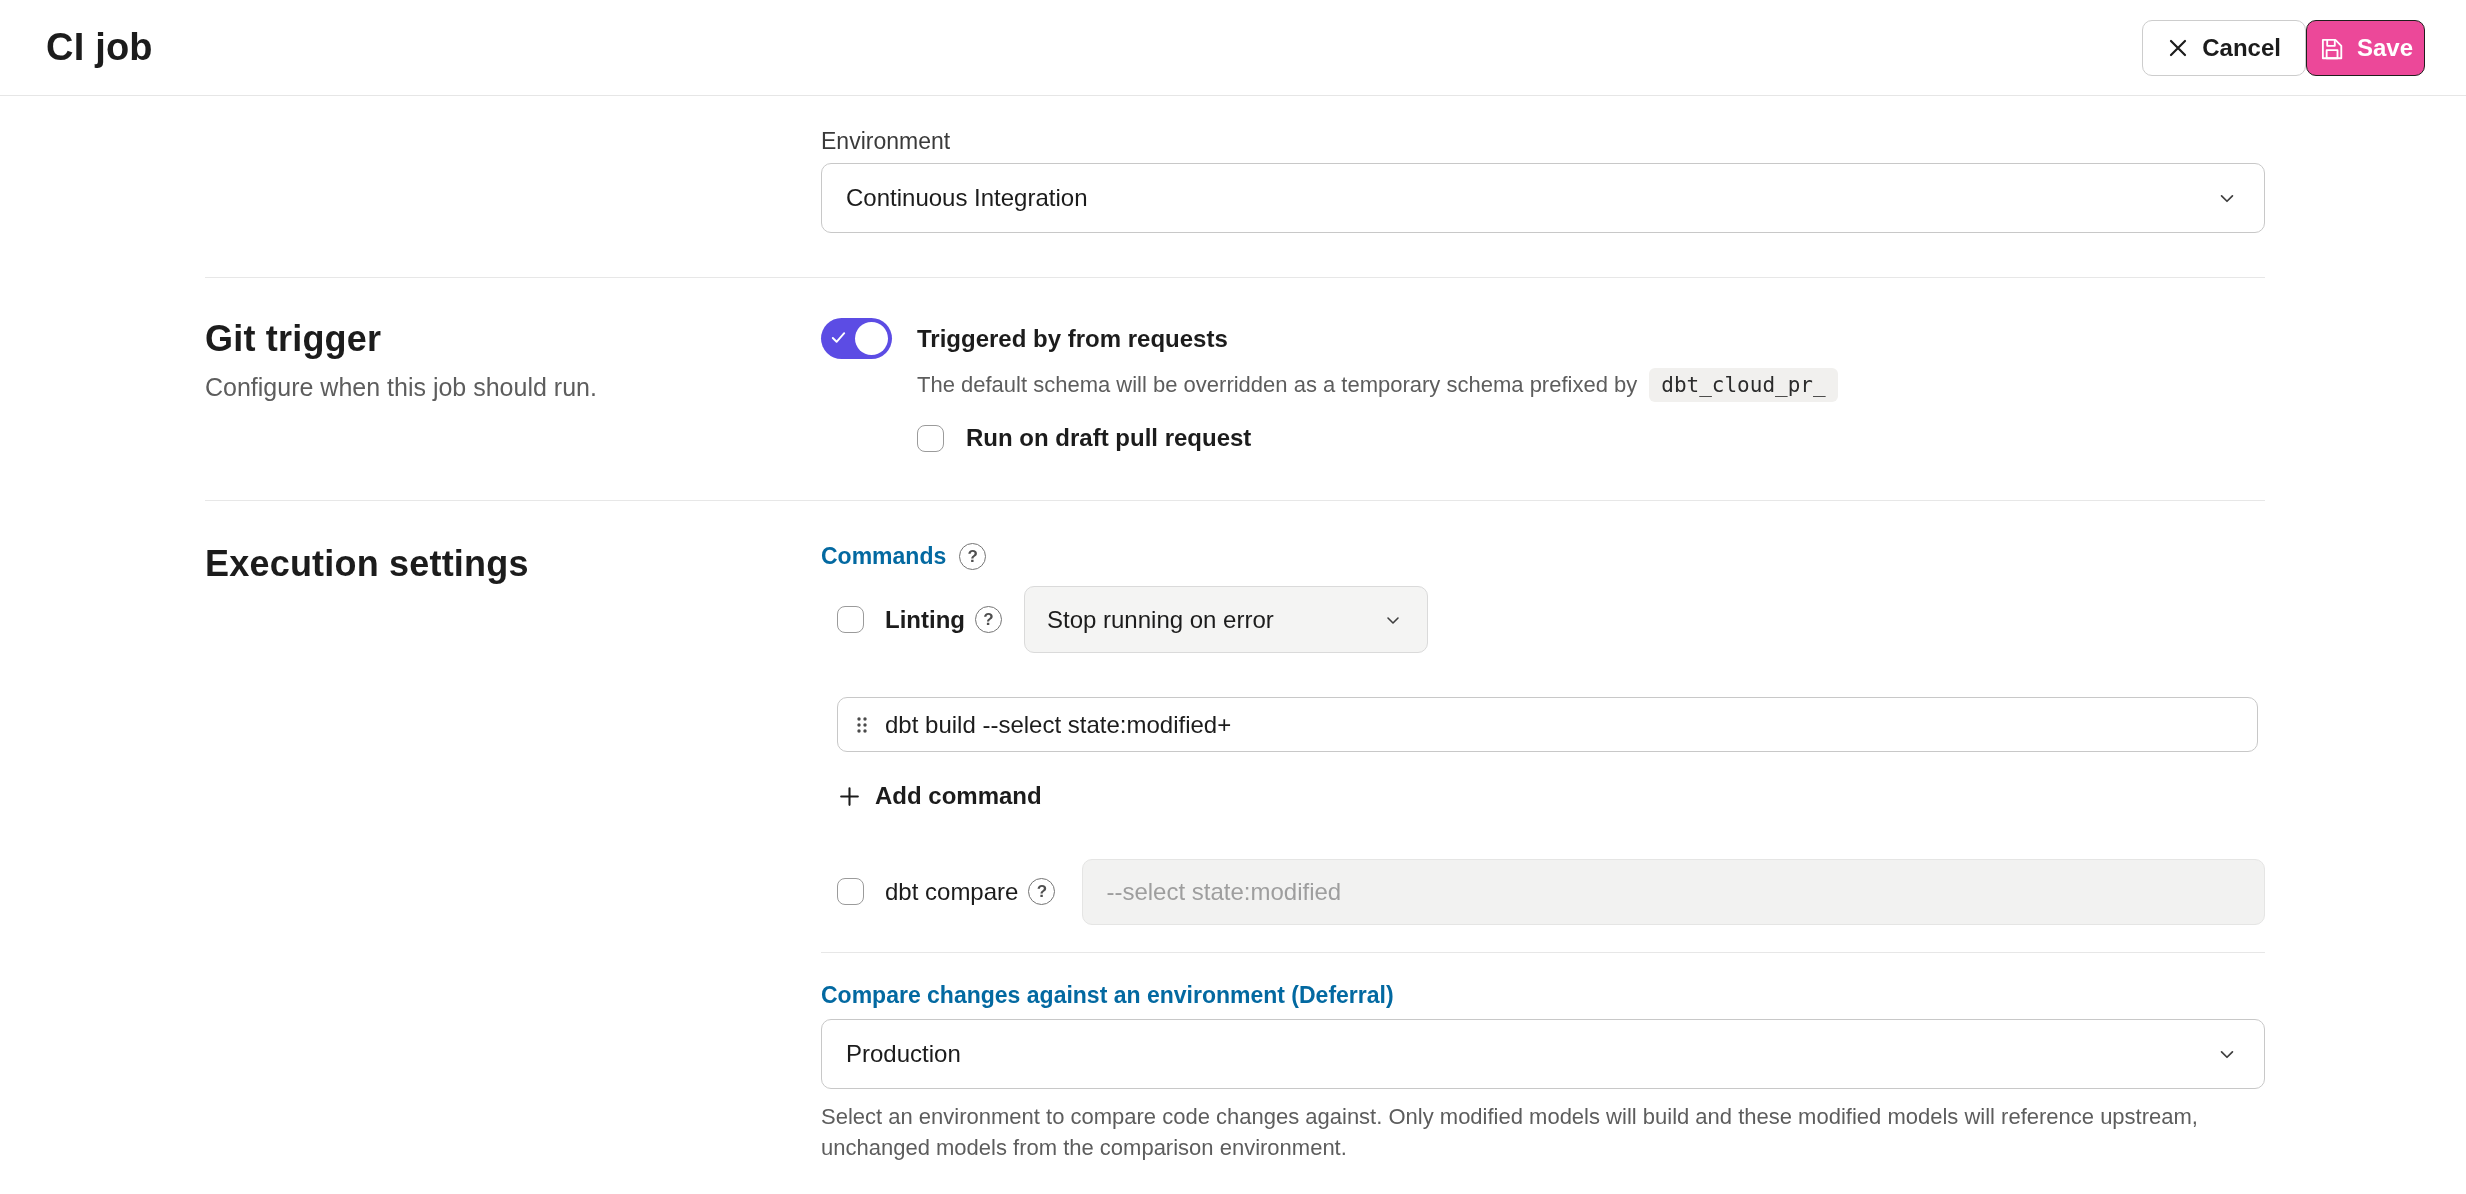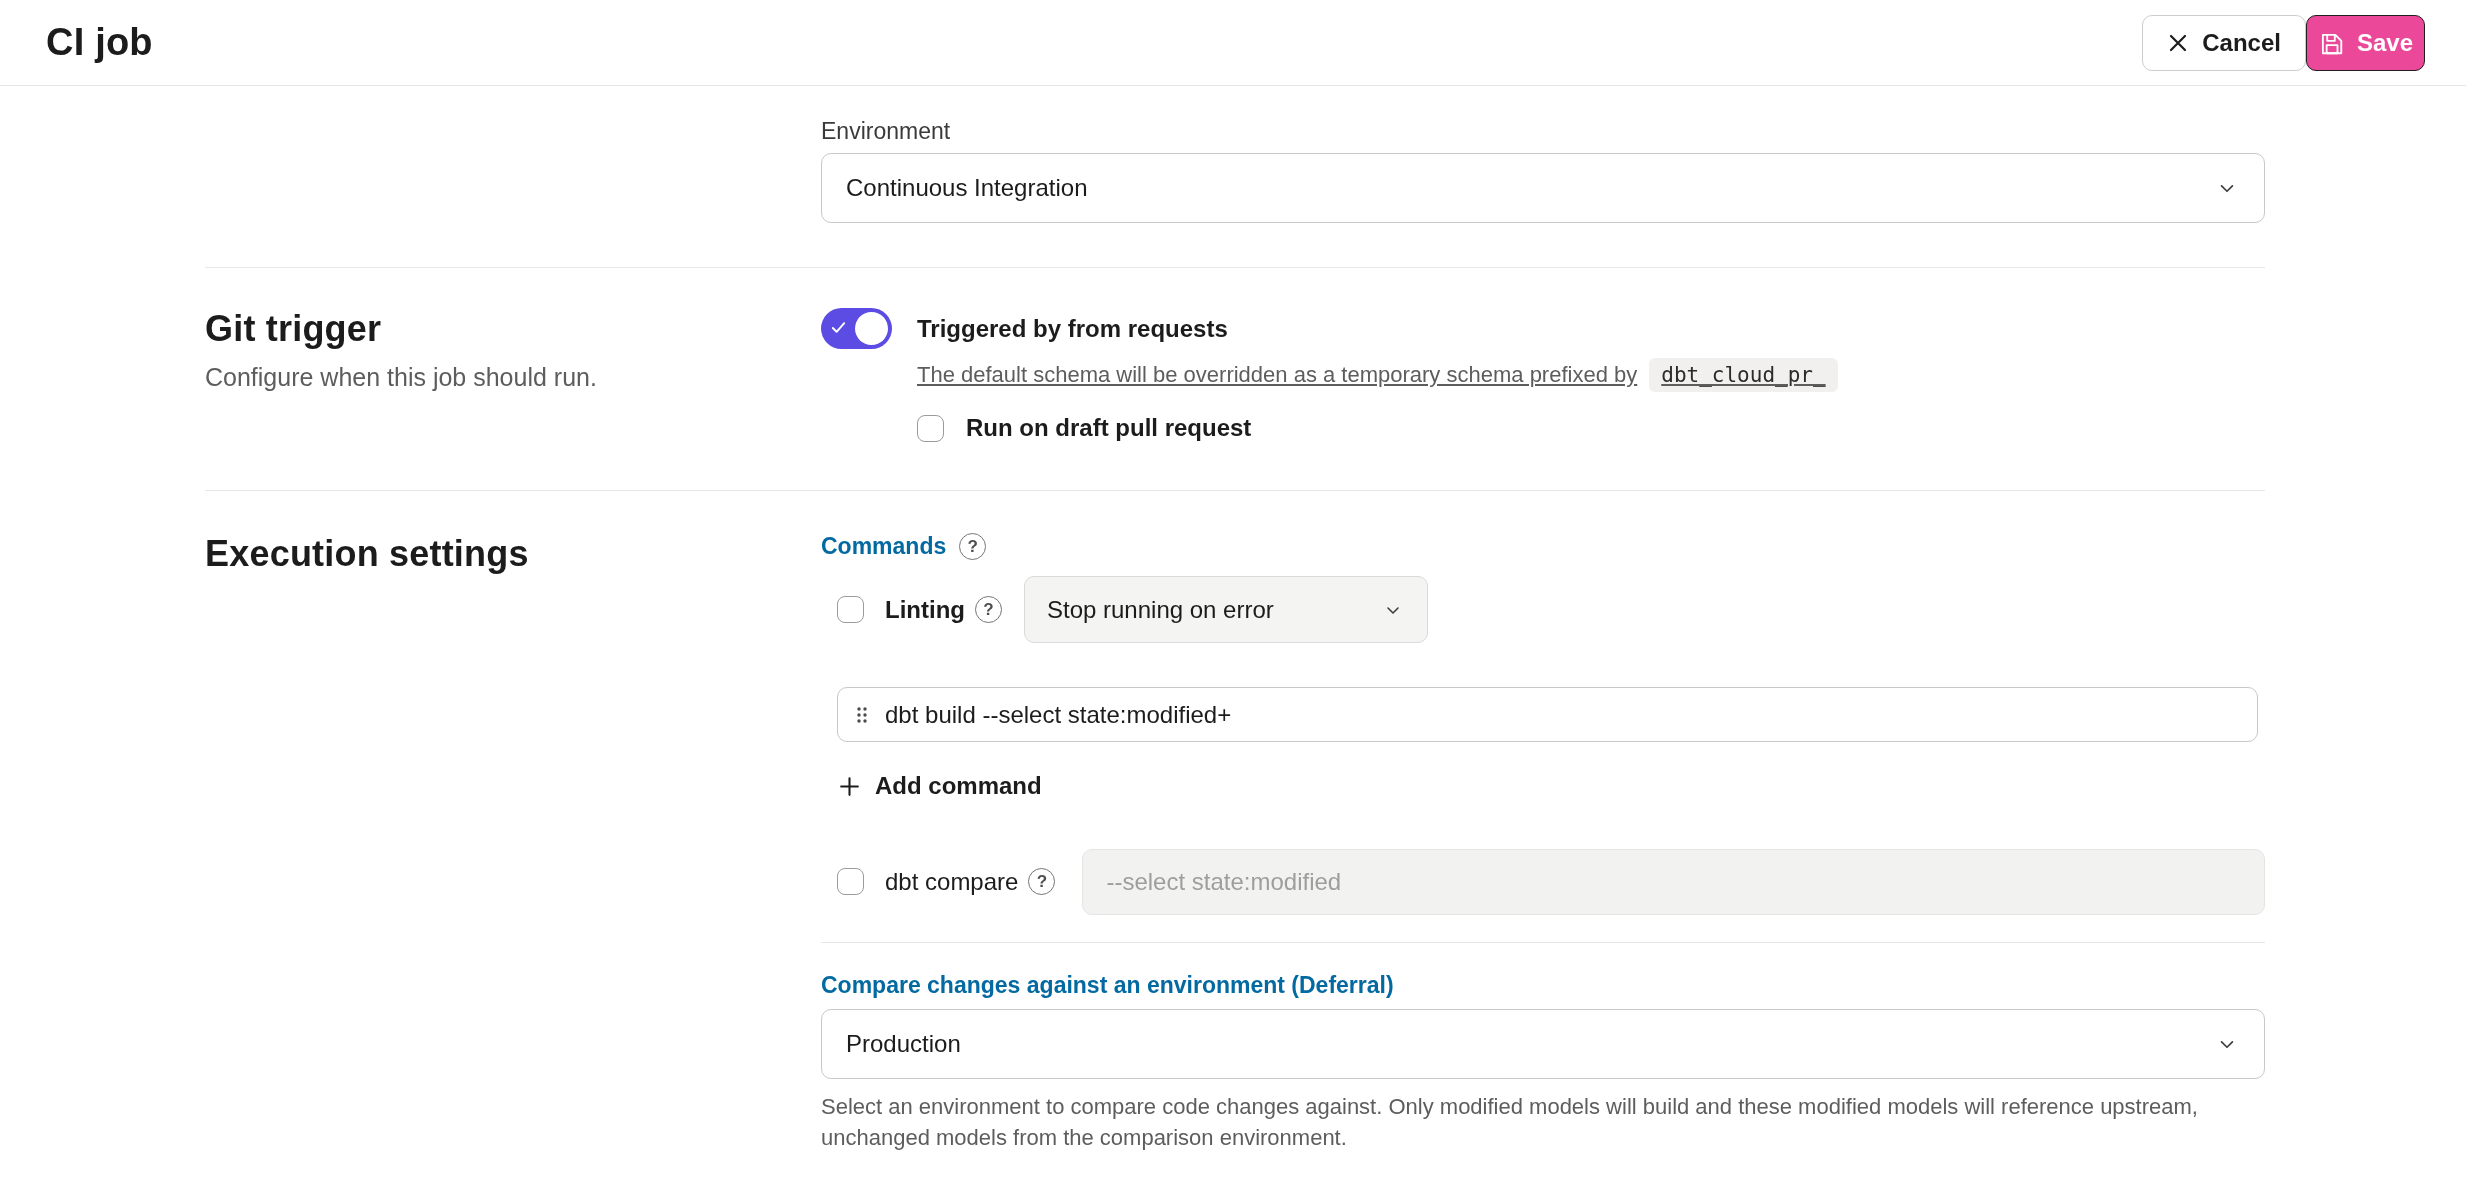--- a/index.html
+++ b/index.html
@@ -1,19 +1,19 @@
 <!DOCTYPE html>
 <html><head>
 <meta charset="utf-8">
 <style>
   * { margin:0; padding:0; box-sizing:border-box; }
   html,body { width:2466px; height:1194px; background:#fff; font-family:"Liberation Sans","DejaVu Sans",sans-serif; color:#1c1c1c; }
 
   
-  .header { height:86px; border-bottom:1px solid #e6e6e6; display:flex; align-items:center; padding:0 41px 0 46px; }
+  .header { height:96px; border-bottom:1px solid #e6e6e6; display:flex; align-items:center; padding:0 41px 0 46px; }
   .page-title { font-size:38px; font-weight:700; letter-spacing:.2px; }
   .header-actions { margin-left:auto; display:flex; }
   .btn { height:56px; display:inline-flex; align-items:center; gap:13px; border-radius:10px; font-size:24px; font-weight:600; cursor:pointer; }
   .btn-cancel { background:#fff; border:1px solid #cdcdcd; padding:0 24px; color:#1c1c1c; }
   .btn-save { background:#ec4899; border:1px solid #201f1d; padding:0 11px; color:#fff; }
 
   
   .content { padding:32px 201px 0 205px; }
   .row { display:flex; }
   .left-col { width:616px; flex-shrink:0; }
@@ -53,21 +53,21 @@
 
   .help-text { margin-top:12px; font-size:22px; line-height:31px; color:#5d5d5d; }
 
   
   .env-label { margin-bottom:8px; }
   .env-select { margin-top:0; }
   .mt-divider1 { margin-top:44px; }
   .sec2 { padding-top:40px; }
   .toggle-row { display:flex; align-items:center; gap:25px; }
   .toggle-label { font-size:24px; font-weight:700; }
-  .toggle-desc { margin-top:9px; margin-left:96px; font-size:22px; color:#5d5d5d; display:flex; align-items:center; gap:12px;text-decoration:underline; }
+  .toggle-desc { margin-top:9px; margin-left:96px; font-size:22px; color:#5d5d5d; display:flex; align-items:center; gap:12px; }
   .cb-row { margin-top:22px; margin-left:96px; display:flex; align-items:center; gap:22px; }
   .cb-label { font-size:24px; font-weight:700; }
   .cb-desc { margin-top:8px; margin-left:145px; font-size:22px; color:#5d5d5d; }
   .mt-divider2 { margin-top:48px; }
   .sec3 { padding-top:42px; }
   .commands-row { display:flex; align-items:center; gap:13px; }
   .linting-row { margin-top:16px; display:flex; align-items:center; }
   .linting-row .checkbox { margin-left:16px; }
   .linting-row .lint-label { margin-left:21px; font-size:24px; font-weight:700; }
   .linting-row .help-icon { margin-left:10px; }

